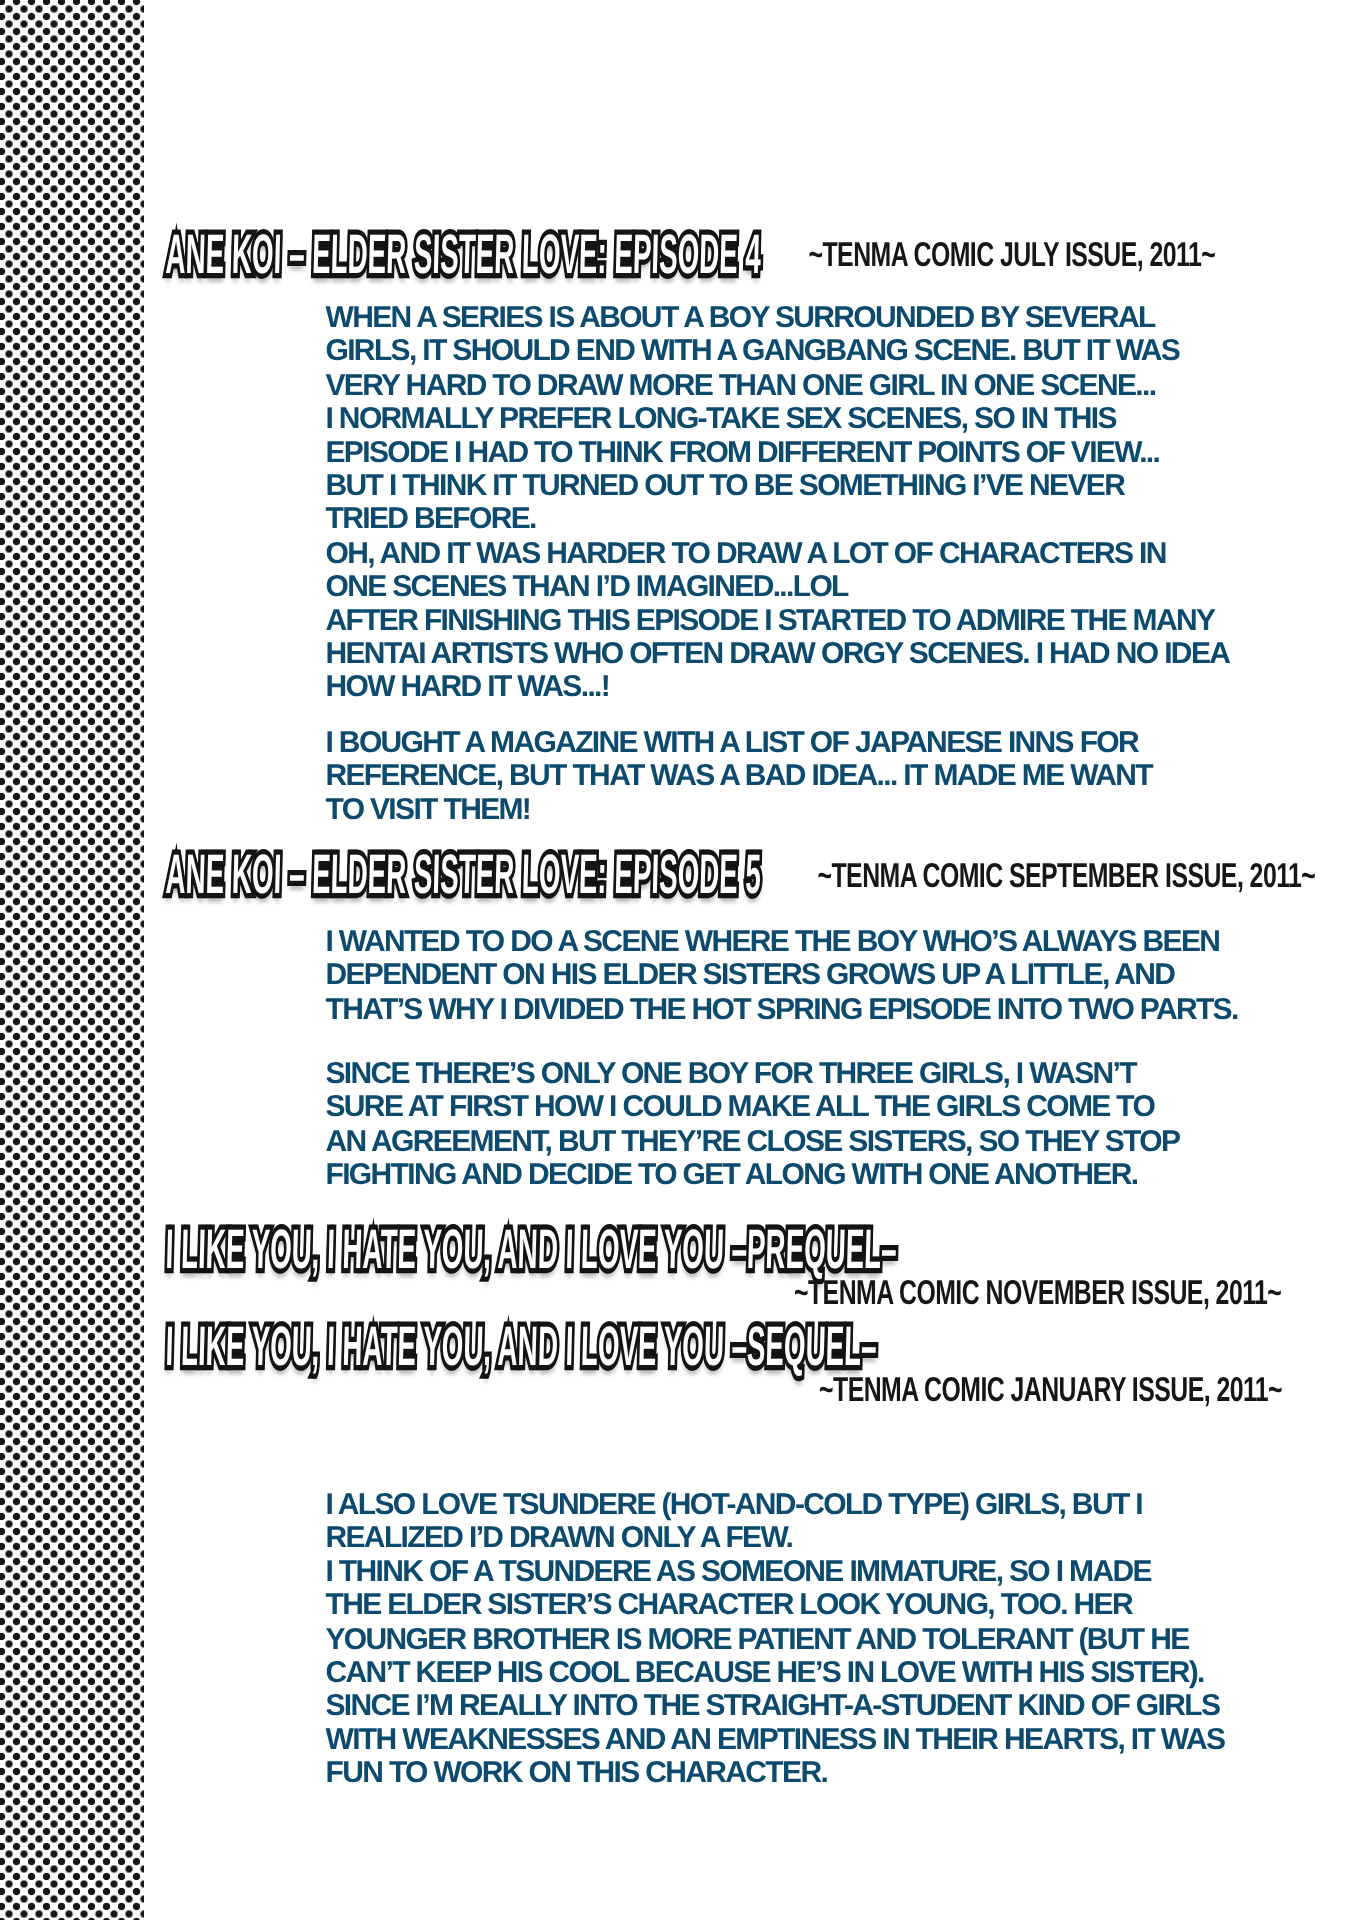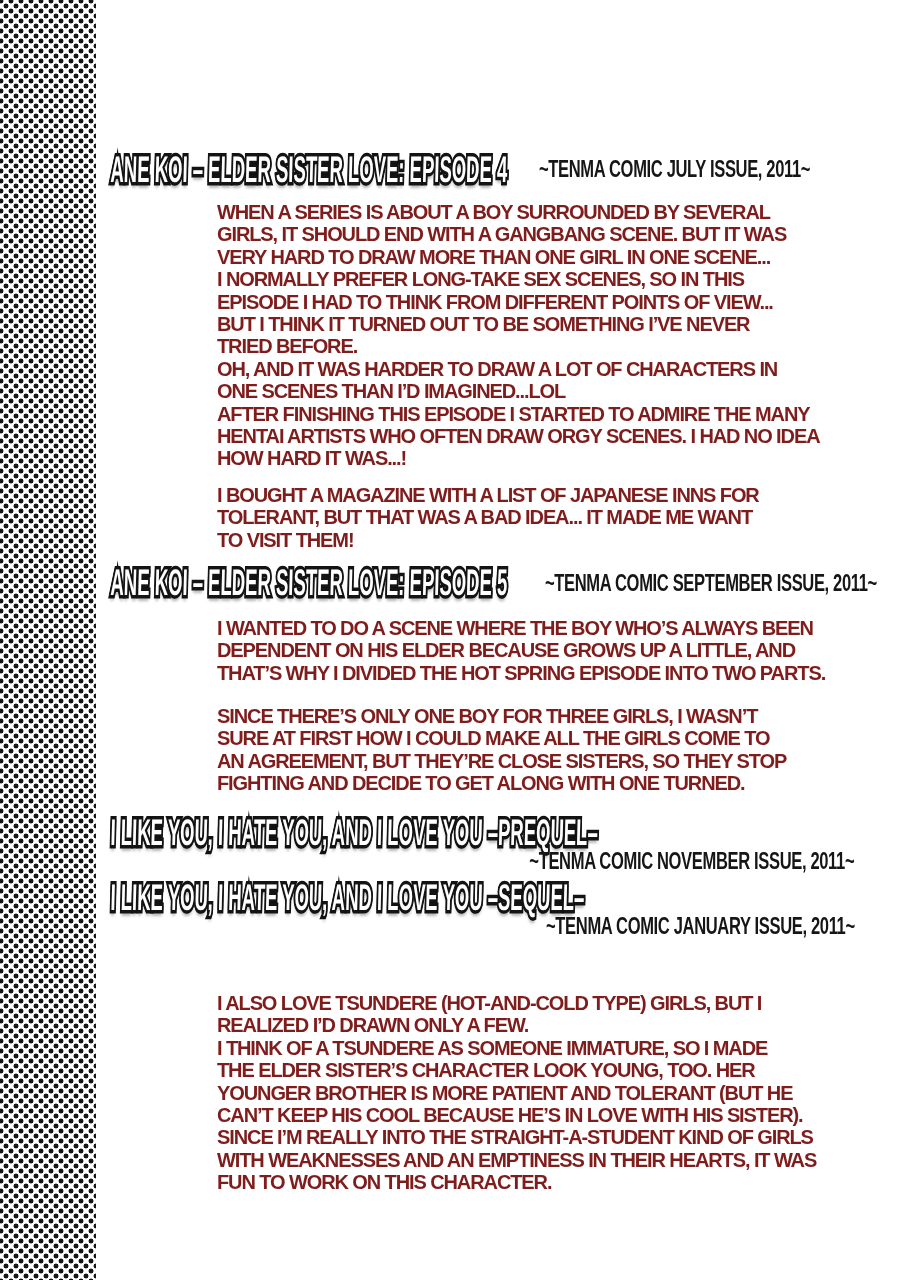--- a/index.html
+++ b/index.html
@@ -67,21 +67,21 @@
   }
   
   .body{
     position:absolute;
     left:217px;
     width:690px;
     font-weight:700;
     font-size:20px;
     line-height:22.4px;
     letter-spacing:-1.1px;
-    color:#7f1d1d;
+    color:#0c4a6e;
     white-space:pre-line;
   }
 </style>
 </head>
 <body>
 
 <div class="page">
 
   <div class="dot-strip"></div>
 
@@ -96,35 +96,35 @@
 I NORMALLY PREFER LONG-TAKE SEX SCENES, SO IN THIS
 EPISODE I HAD TO THINK FROM DIFFERENT POINTS OF VIEW...
 BUT I THINK IT TURNED OUT TO BE SOMETHING I’VE NEVER
 TRIED BEFORE.
 OH, AND IT WAS HARDER TO DRAW A LOT OF CHARACTERS IN
 ONE SCENES THAN I’D IMAGINED...LOL
 AFTER FINISHING THIS EPISODE I STARTED TO ADMIRE THE MANY
 HENTAI ARTISTS WHO OFTEN DRAW ORGY SCENES. I HAD NO IDEA
 HOW HARD IT WAS...!</div>
   <div class="body" style="top:484px">I BOUGHT A MAGAZINE WITH A LIST OF JAPANESE INNS FOR
-TOLERANT, BUT THAT WAS A BAD IDEA... IT MADE ME WANT
+REFERENCE, BUT THAT WAS A BAD IDEA... IT MADE ME WANT
 TO VISIT THEM!</div>
 
   <div class="h-wrap" style="left:111px;top:564px">
     <span class="h-layer h-stroke" aria-hidden="true">ANE KOI – ELDER SISTER LOVE: EPISODE 5</span>
     <span class="h-layer h-fill">ANE KOI – ELDER SISTER LOVE: EPISODE 5</span>
   </div>
   <div class="issue" style="left:545px;top:571px">~TENMA COMIC SEPTEMBER ISSUE, 2011~</div>
   <div class="body" style="top:617px">I WANTED TO DO A SCENE WHERE THE BOY WHO’S ALWAYS BEEN
-DEPENDENT ON HIS ELDER BECAUSE GROWS UP A LITTLE, AND
+DEPENDENT ON HIS ELDER SISTERS GROWS UP A LITTLE, AND
 THAT’S WHY I DIVIDED THE HOT SPRING EPISODE INTO TWO PARTS.</div>
   <div class="body" style="top:705px">SINCE THERE’S ONLY ONE BOY FOR THREE GIRLS, I WASN’T
 SURE AT FIRST HOW I COULD MAKE ALL THE GIRLS COME TO
 AN AGREEMENT, BUT THEY’RE CLOSE SISTERS, SO THEY STOP
-FIGHTING AND DECIDE TO GET ALONG WITH ONE TURNED.</div>
+FIGHTING AND DECIDE TO GET ALONG WITH ONE ANOTHER.</div>
 
   <div class="h-wrap" style="left:111px;top:814px">
     <span class="h-layer h-stroke" aria-hidden="true">I LIKE YOU, I HATE YOU, AND I LOVE YOU –PREQUEL–</span>
     <span class="h-layer h-fill">I LIKE YOU, I HATE YOU, AND I LOVE YOU –PREQUEL–</span>
   </div>
   <div class="issue right" style="right:56px;top:849px">~TENMA COMIC NOVEMBER ISSUE, 2011~</div>
 
   <div class="h-wrap" style="left:111px;top:879px">
     <span class="h-layer h-stroke" aria-hidden="true">I LIKE YOU, I HATE YOU, AND I LOVE YOU –SEQUEL–</span>
     <span class="h-layer h-fill">I LIKE YOU, I HATE YOU, AND I LOVE YOU –SEQUEL–</span>

